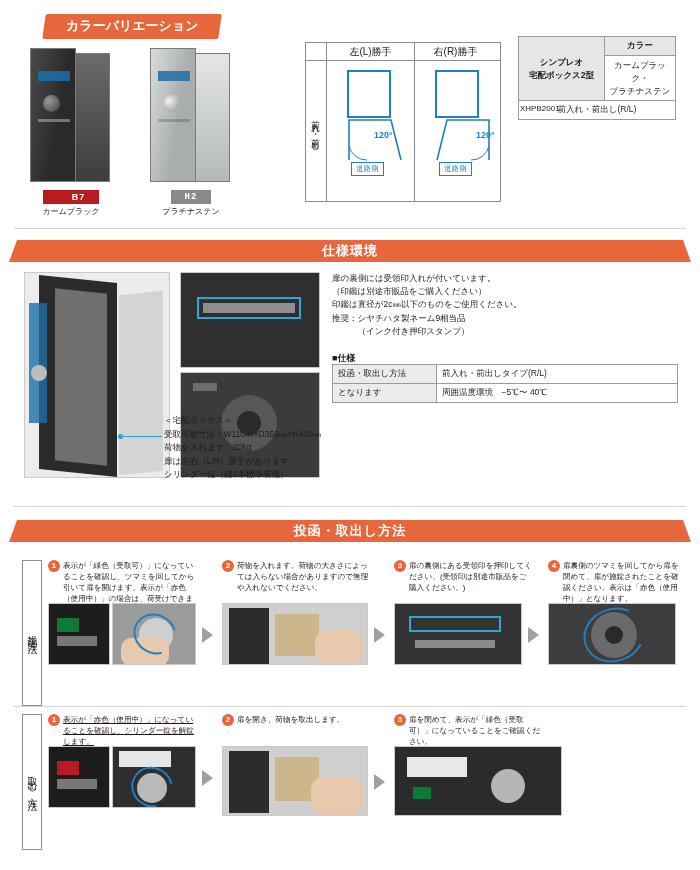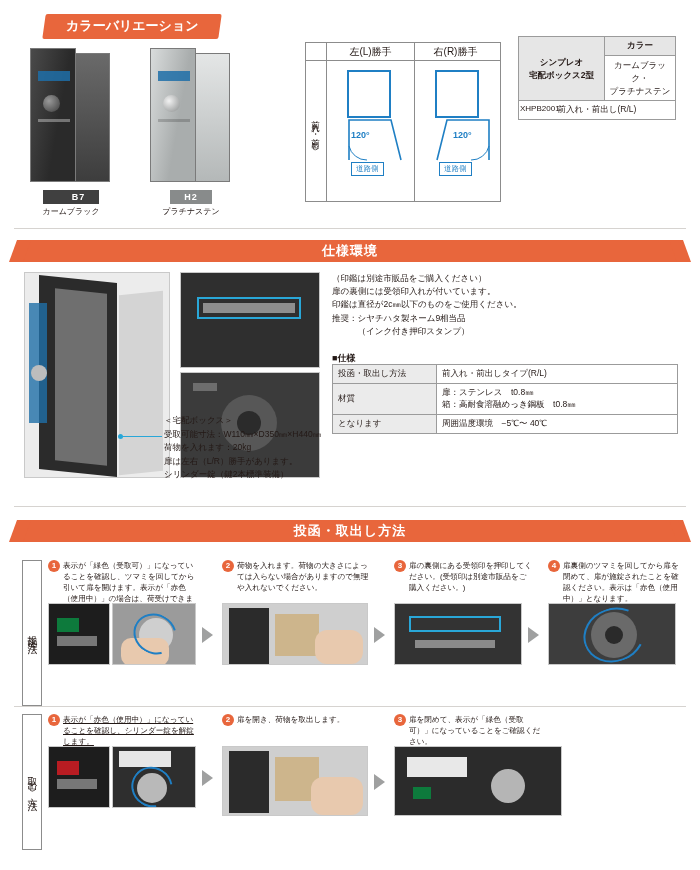--- a/index.html
+++ b/index.html
@@ -99,21 +99,21 @@
   .hd-box .vcol { position:absolute; top:0; bottom:0; width:1px; background:#8c8c8c; }
   .hd-hdr { position:absolute; top:0; height:17px; display:flex; align-items:center; justify-content:center; font-size:10px; }
   .hd-sidelabel {
     position:absolute; left:0; top:17px; width:20px; bottom:0;
     display:flex; align-items:center; justify-content:center;
     font-size:8.5px;
   }
   .hd-sidelabel span { writing-mode:vertical-rl; letter-spacing:2px; }
   .hd-cell { position:absolute; top:17px; bottom:0; }
   .door-rect { position:absolute; width:44px; height:48px; border:2px solid #1f7fc4; background:#fff; }
-  .angle-txt { position:absolute; color:#1f7fc4; font-size:9px; font-weight:bold; }
+  .angle-txt { position:absolute; color:#1f7fc4; font-size:9px; font-weight:bold;padding-left:23px; }
   .road-tag {
     position:absolute; font-size:7.5px; color:#1f7fc4;
     border:1px solid #1f7fc4; padding:1px 4px; background:#fff;
   }
 
   
   .tt { position:absolute; left:518px; top:36px; width:158px; border-collapse:collapse; font-size:8.5px; }
   .tt td { border:1px solid #9b9b9b; padding:3px 4px; vertical-align:middle; }
   .tt .gray { background:#e6e6e6; text-align:center; font-weight:bold; }
   .tt .ctr { text-align:center; }
@@ -185,35 +185,35 @@
     <div class="unit" style="left:6px; top:8px;">
       <div class="prod" style="width:82px; height:136px;">
         <div class="front" style="background:linear-gradient(100deg,#4a4a4a,#2a2a2a 60%);">
           <div class="plate"></div>
           <div class="dial" style="background:radial-gradient(circle at 35% 35%,#9a9a9a,#3b3b3b);"></div>
           <div class="slot"></div>
         </div>
         <div class="side" style="background:linear-gradient(180deg,#6a6a6a,#3d3d3d);"></div>
       </div>
       <div class="swatch-label" style="width:82px;">
-        <span class="swatch-code" style="background:#404040;padding-left:29px;">B7</span>
+        <span class="swatch-code" style="background:#b91c1c;padding-left:29px;">B7</span>
         <div class="swatch-name">カームブラック</div>
       </div>
     </div>
 
     <div class="unit" style="left:126px; top:8px;">
       <div class="prod" style="width:82px; height:136px;">
         <div class="front" style="background:linear-gradient(100deg,#d9dcdc,#a9adad 60%);">
           <div class="plate"></div>
           <div class="dial" style="background:radial-gradient(circle at 35% 35%,#f2f2f2,#8a8d8d);"></div>
           <div class="slot" style="background:rgba(0,0,0,.18);"></div>
         </div>
         <div class="side" style="background:linear-gradient(180deg,#e4e6e6,#b4b8b8);"></div>
       </div>
-      <div class="swatch-label" style="width:82px;">
+      <div class="swatch-label" style="width:82px;font-family:Liberation Mono, monospace;">
         <span class="swatch-code" style="background:#888b8b;">H2</span>
         <div class="swatch-name">プラチナステン</div>
       </div>
     </div>
   </div>
 
   <div class="hd-box">
     <div class="hrow" style="top:17px;"></div>
     <div class="vcol" style="left:20px;"></div>
     <div class="vcol" style="left:108px;"></div>
@@ -288,41 +288,34 @@
     <div class="ph" style="left:16px; top:24px; width:104px; height:22px; border:2px solid #29a7d8;"></div>
     <div class="ph" style="left:22px; top:30px; width:92px; height:10px; background:#8e8e8e;"></div>
   </div>
   <div class="spec-photo" style="left:180px; top:372px; width:140px; height:106px; background:#3b3b3b;">
     <div class="ph circle" style="left:40px; top:22px; width:56px; height:56px; background:#575757;"></div>
     <div class="ph circle" style="left:56px; top:38px; width:24px; height:24px; background:#2b2b2b;"></div>
     <div class="ph" style="left:12px; top:10px; width:24px; height:8px; background:#6d6d6d;"></div>
   </div>
 
   <div class="note-block">
+    <div>扉の裏側には受領印入れが付いています。</div>
     <div>（印鑑は別途市販品をご購入ください）</div>
-    <div>扉の裏側には受領印入れが付いています。</div>
     <div>印鑑は直径が2c㎜以下のものをご使用ください。</div>
     <div>推奨：シヤチハタ製ネーム9相当品</div>
     <div>　　　（インク付き押印スタンプ）</div>
   </div>
 
   <div class="spec-sub">■仕様</div>
 
   <table class="spec-table">
     <tbody>
         <tr>
       <td class="k">投函・取出し方法</td>
       <td class="v">前入れ・前出しタイプ(R/L)</td>
-    </tr>
-    <tr>
-      <td class="k">材質</td>
-      <td class="v">
-        <div>扉：ステンレス　t0.8㎜</div>
-        <div>箱：高耐食溶融めっき鋼板　t0.8㎜</div>
-      </td>
     </tr>
     <tr>
       <td class="k">となります</td>
       <td class="v">周囲温度環境　−5℃〜 40℃</td>
     </tr>
   </tbody>
     </table>
 
   <div class="callout-dot" style="left:118px; top:434px;"></div>
   <div class="callout-line" style="left:122px; top:436px; width:40px; height:1px;"></div>

